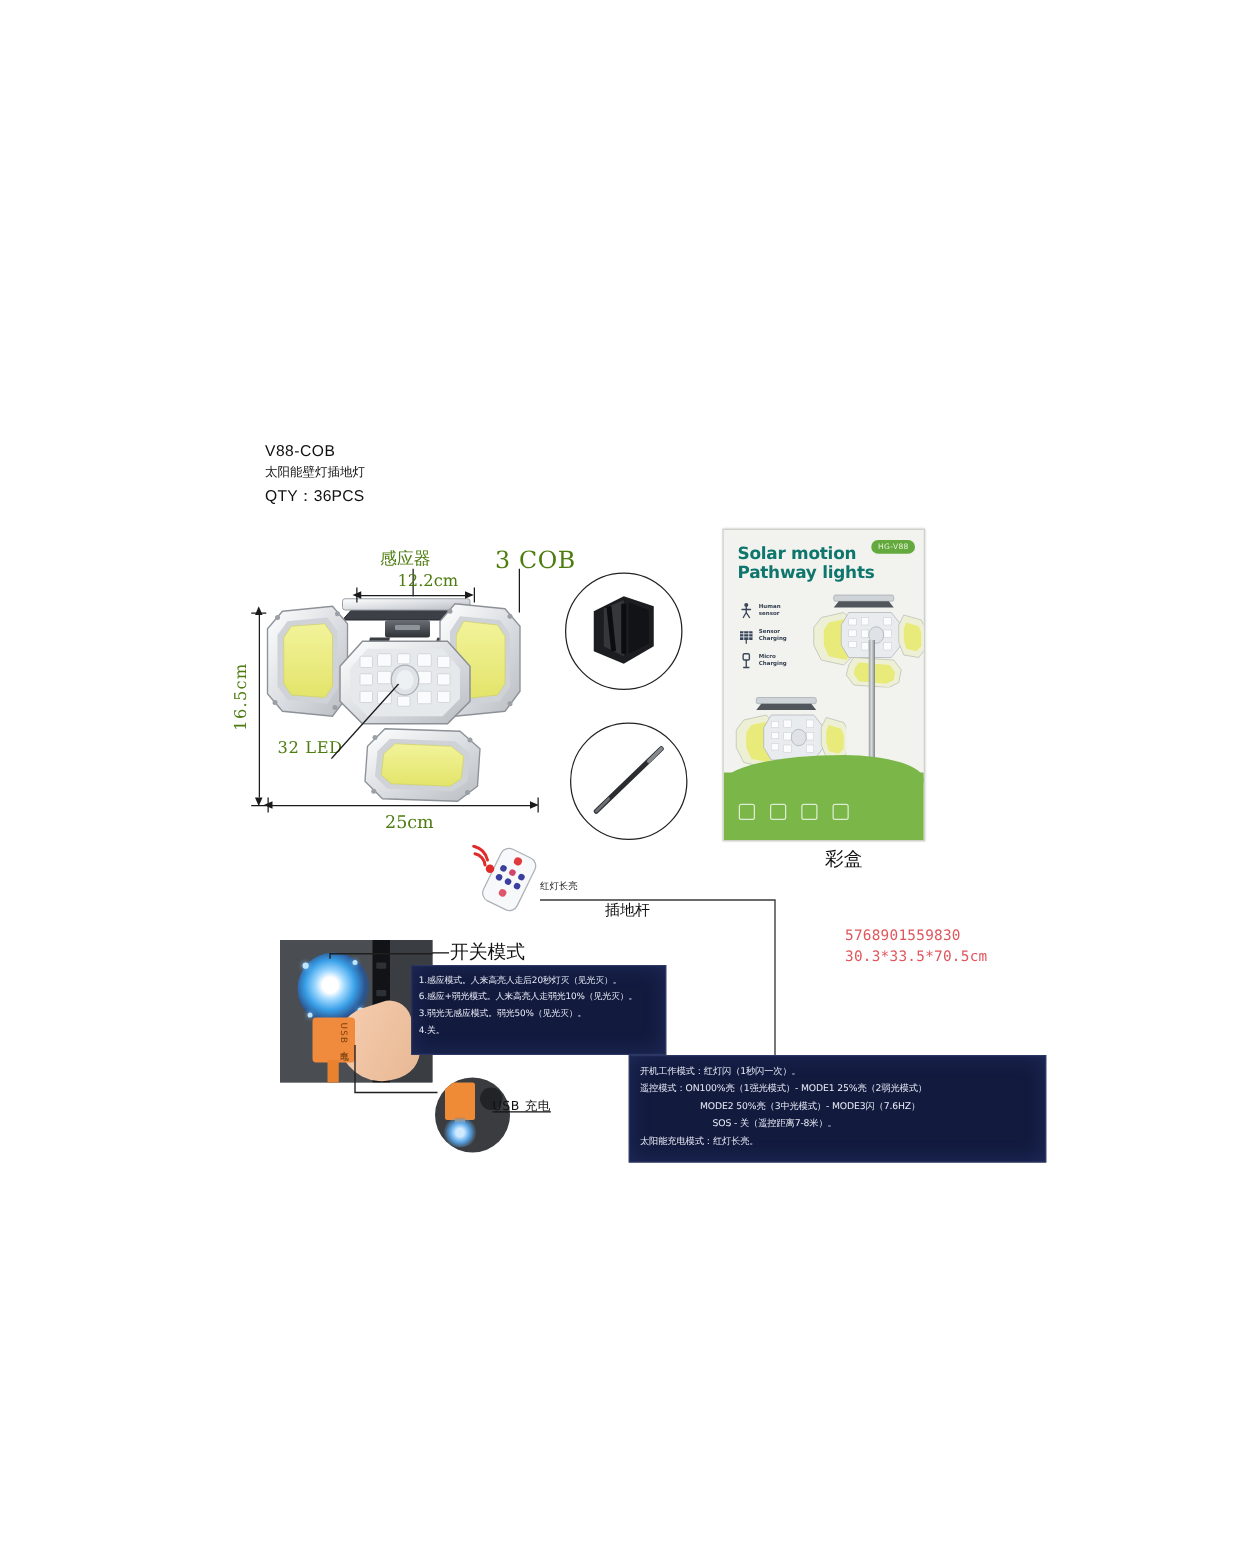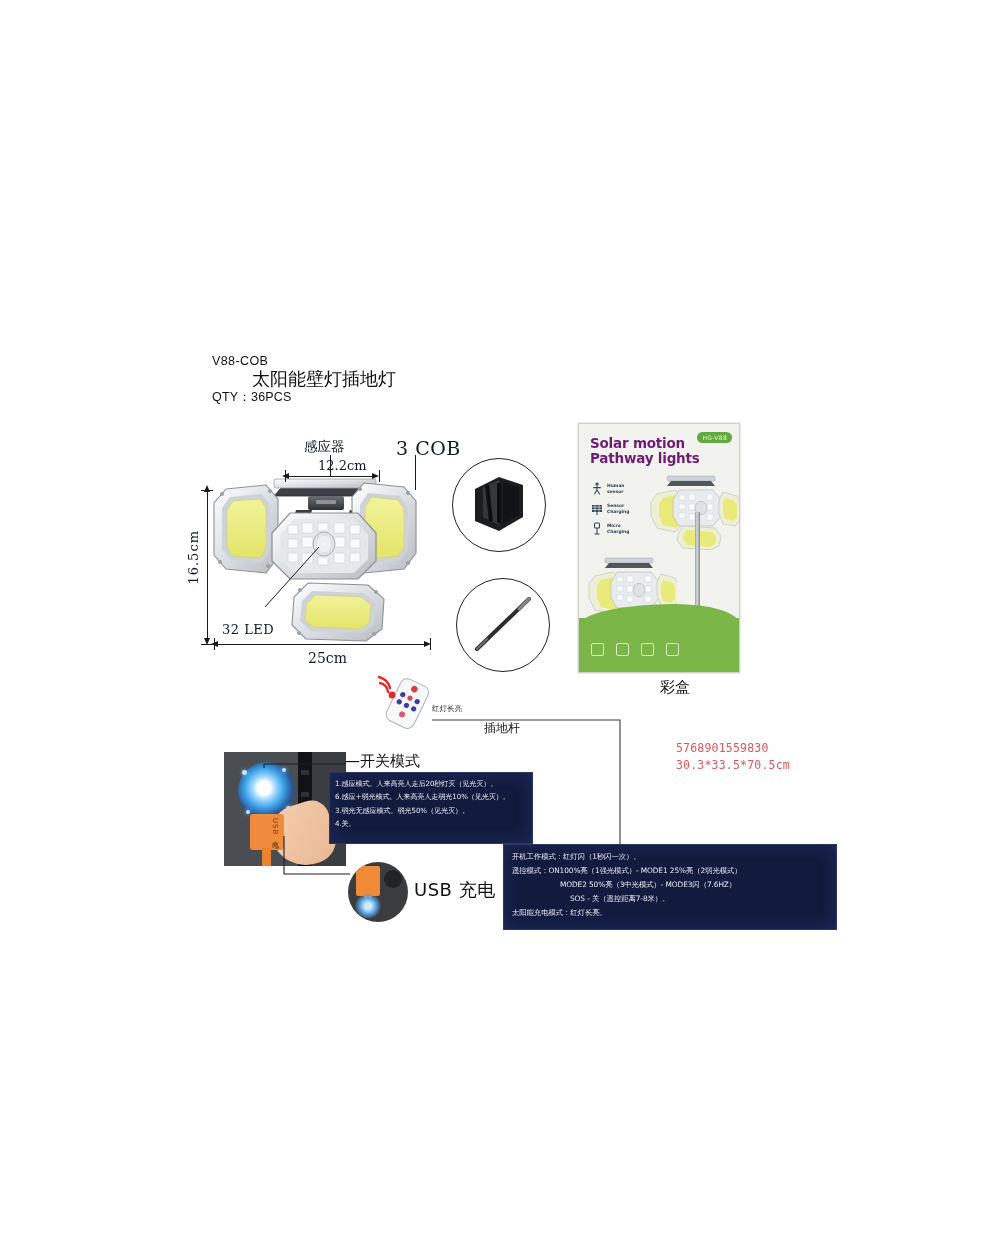--- a/index.html
+++ b/index.html
@@ -4,31 +4,31 @@
 <style>
   html,body{margin:0;padding:0;background:#ffffff;}
   body{width:1000px;height:1250px;position:relative;overflow:hidden;
        font-family:"Liberation Serif",serif;color:#111;}
   .sheet{position:absolute;left:0;top:0;width:1000px;height:1250px;}
   .abs{position:absolute;}
 
   
   #hdr{left:212px;top:352px;line-height:18px;font-size:13px;font-family:"Liberation Sans",sans-serif;}
   #hdr .l1{font-size:12.5px;letter-spacing:.4px;}
-  #hdr .l2{font-size:18px;font-family:"DejaVu Sans",sans-serif;margin-left:40px;}
+  #hdr .l2{font-size:10px;font-family:"DejaVu Sans",sans-serif;}
   #hdr .l3{font-size:12.5px;letter-spacing:.2px;}
 
   
-  .dimlab{font-size:13px;font-family:"DejaVu Serif",serif;color:#0f172a;}
+  .dimlab{font-size:13px;font-family:"DejaVu Serif",serif;color:#4d7c0f;}
   #sensor-lab{left:304px;top:438px;font-size:13.5px;font-family:"DejaVu Sans",sans-serif;}
   #cob-lab{left:396px;top:437px;font-size:19px;letter-spacing:.5px;}
   #w122{left:318px;top:458px;font-size:13px;}
   #h165{left:186px;top:530px;font-size:13px;writing-mode:vertical-rl;transform:rotate(180deg);letter-spacing:1px;}
   #w25{left:308px;top:650px;font-size:14px;}
-  #led32{left:222px;top:622px;font-size:13px;letter-spacing:.5px;}
+  #led32{left:222px;top:591px;font-size:13px;letter-spacing:.5px;}
 
   
   .ln{background:#1a1a1a;position:absolute;}
   .hln{height:1px;}
   .vln{width:1px;}
   .arw{position:absolute;width:0;height:0;}
   .arw-l{border-top:3.5px solid transparent;border-bottom:3.5px solid transparent;border-right:7px solid #1a1a1a;}
   .arw-r{border-top:3.5px solid transparent;border-bottom:3.5px solid transparent;border-left:7px solid #1a1a1a;}
   .arw-u{border-left:3.5px solid transparent;border-right:3.5px solid transparent;border-bottom:7px solid #1a1a1a;}
   .arw-d{border-left:3.5px solid transparent;border-right:3.5px solid transparent;border-top:7px solid #1a1a1a;}
@@ -38,21 +38,21 @@
   .panel svg{display:block;}
 
   
   .circ{position:absolute;border:1.6px solid #222;border-radius:50%;background:#fff;}
   .circlab{position:absolute;font-size:12px;font-family:"DejaVu Sans",sans-serif;color:#111;text-align:center;margin-top:48px;}
 
   
   #box{left:578px;top:423px;width:160px;height:248px;background:#f2f3ef;
        border:1px solid #cdd2c9;box-shadow:0 0 2px rgba(0,0,0,.25);overflow:hidden;}
   #box .ttl{position:absolute;left:11px;top:12px;font-family:"DejaVu Sans",sans-serif;
-            font-weight:bold;font-size:13.5px;color:#701a75;line-height:15px;letter-spacing:-.2px;}
+            font-weight:bold;font-size:13.5px;color:#0f766e;line-height:15px;letter-spacing:-.2px;}
   #box .badge{position:absolute;right:7px;top:8px;background:#63a93d;color:#e8f3dd;
               font-size:6px;font-family:"DejaVu Sans",sans-serif;padding:2px 5px;border-radius:7px;
               letter-spacing:.3px;}
   #box .feat{position:absolute;left:12px;top:57px;}
   #box .feat .row{display:flex;align-items:center;margin-bottom:5px;}
   #box .feat .ic{width:12px;height:15px;margin-right:4px;flex:0 0 12px;}
   #box .feat .tx{font-family:"DejaVu Sans",sans-serif;font-size:4.4px;line-height:5.2px;color:#33404f;font-weight:bold;}
   #box .grass{position:absolute;left:0;bottom:0;width:100%;height:54px;background:#7ab648;}
   #box .grass:before{content:"";position:absolute;left:0;top:-14px;width:100%;height:22px;
       background:#7ab648;border-radius:60% 40% 0 0 / 100% 90% 0 0;}
@@ -88,21 +88,21 @@
   #photo .hand:after{content:"";position:absolute;left:-12px;top:6px;width:34px;height:20px;
       background:#f3c9aa;border-radius:50% 40% 40% 50%;transform:rotate(-26deg);}
 
   
   #usbphoto{left:348px;top:862px;width:60px;height:60px;border-radius:50%;background:#3a3c40;overflow:hidden;}
   #usbphoto .ot{position:absolute;left:8px;top:4px;width:24px;height:30px;background:#ef8a37;border-radius:2px;}
   #usbphoto .ot:after{content:"";position:absolute;left:8px;top:28px;width:8px;height:14px;background:#e27f2d;}
   #usbphoto .bl{position:absolute;left:6px;top:32px;width:28px;height:24px;border-radius:50%;
       background:radial-gradient(circle,#cfe9ff 0 18%,#5ba7e8 42%,rgba(40,90,170,0) 72%);}
   #usbphoto .dk{position:absolute;right:6px;top:8px;width:18px;height:18px;border-radius:50%;background:#212327;}
-  #usblab{left:414px;top:878px;font-size:18px;font-family:"DejaVu Sans",serif;letter-spacing:.5px;}
+  #usblab{left:394px;top:878px;font-size:10px;font-family:"DejaVu Sans",serif;letter-spacing:.5px;text-decoration:underline;}
 
   
   .bluebox{position:absolute;background:#121a3e;border:1px solid #2c3763;
            box-shadow:inset 0 0 18px rgba(90,120,220,.18);}
   .bluebox p{margin:0;color:#e9ecf7;font-family:"DejaVu Sans",sans-serif;white-space:nowrap;}
   #bb1{left:329px;top:772px;width:192px;height:62px;padding:4px 5px;}
   #bb1 p{font-size:7.1px;line-height:13.3px;letter-spacing:-.1px;}
   #bb2{left:503px;top:844px;width:316px;height:74px;padding:5px 8px;}
   #bb2 p{font-size:7.4px;line-height:14px;letter-spacing:-.1px;}
   #bb2 .ind{padding-left:48px;}

